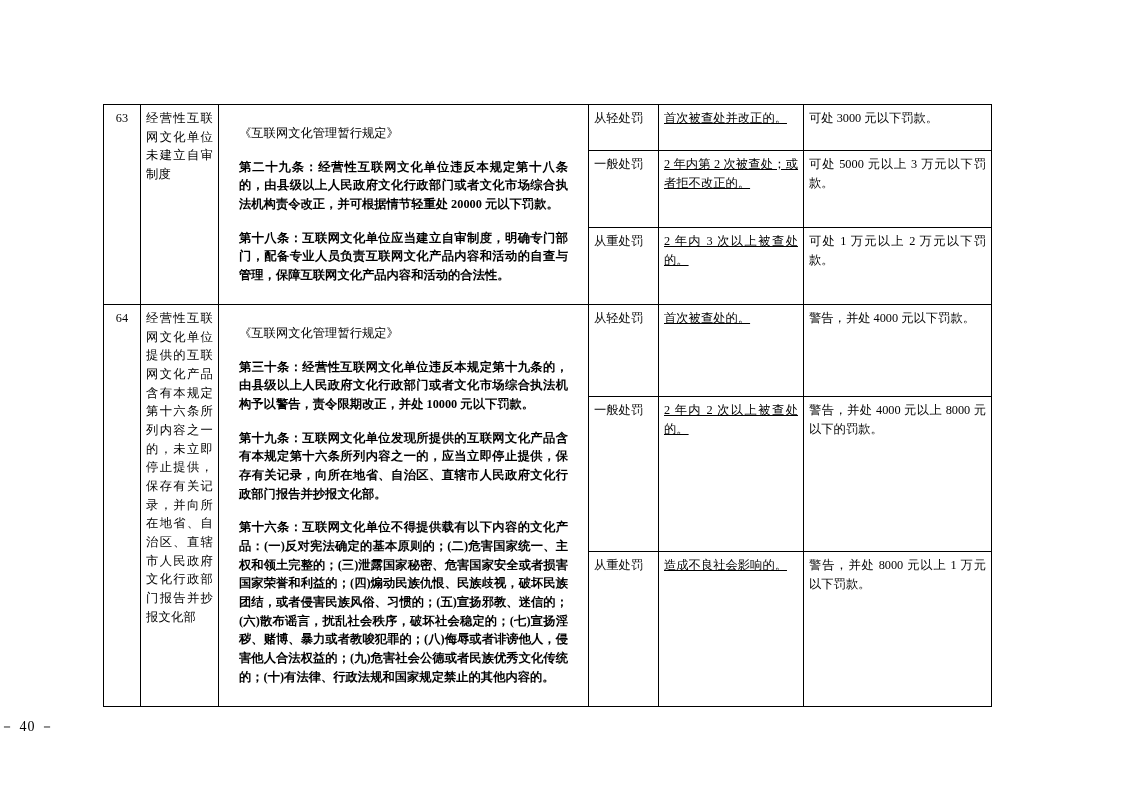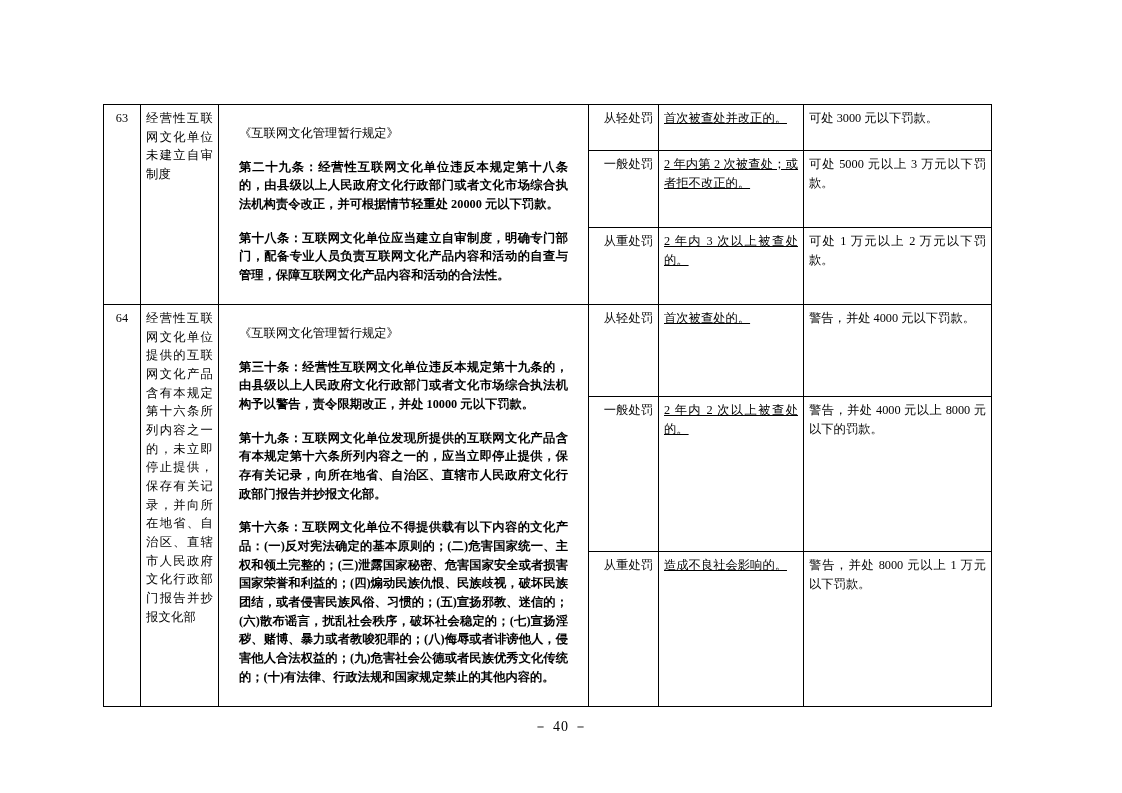--- a/index.html
+++ b/index.html
@@ -54,21 +54,21 @@
     text-align: justify;
     text-align-last: left;
     letter-spacing: 0.2px;
   }
   td.basis-cell {
     text-align: justify;
     text-align-last: left;
   }
   td.level-cell {
     vertical-align: middle;
-    text-align: right;
+    text-align: left;
     white-space: nowrap;
   }
   td.cond-cell {
     vertical-align: middle;
     text-align: justify;
     text-align-last: left;
     text-decoration: underline;
   }
   td.penalty-cell {
     vertical-align: middle;
@@ -77,21 +77,21 @@
   }
   .basis-cell p, .title-cell p, .cond-cell p, .penalty-cell p {
     margin: 15px;
   }
   .basis-cell p + p { margin-top: 0px; font-weight: bold; }
   .footer-page {
     position: absolute;
     left: 0;
     top: 718px;
     width: 1122px;
-    text-align: center;
+    text-align: left;
     font-size: 14px;
     font-family: "Liberation Serif", "DejaVu Serif", serif;
     letter-spacing: 1px;
   }
   .r63-title { padding-left: 8px; padding-right: 8px; margin-top: 40px; }
   .r64-title { padding-left: 10px; padding-right: 10px; line-height: 1.55; margin-left: 28px; }
 </style>
 </head>
 <body>
 

